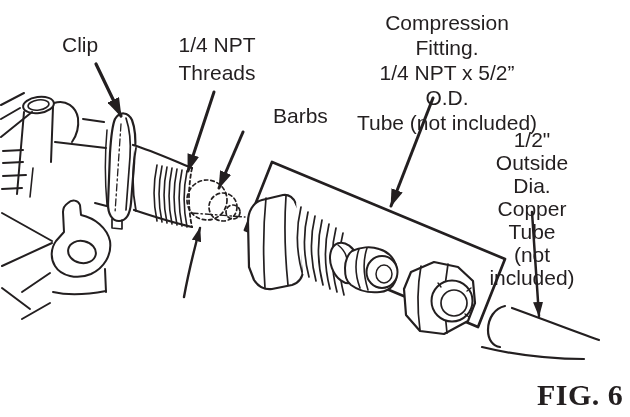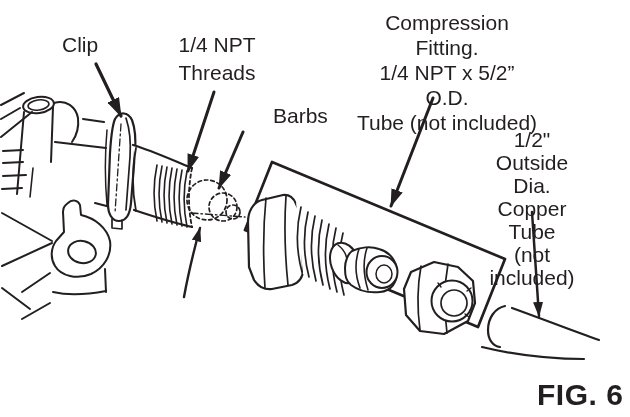--- a/index.html
+++ b/index.html
@@ -21,21 +21,21 @@
     font-size:21px;line-height:25px;
     white-space:pre-line;
   }
   .center{text-align:center;transform:translateX(-50%);}
   .lh-tall{line-height:28px;margin-left:8px;}
   .lh-tight{line-height:23px;}
   .caption{
     position:absolute;
     color:var(--ink,#231f20);
     font-size:30px;font-weight:bold;letter-spacing:0.5px;
-    line-height:32px;white-space:nowrap;
+    line-height:32px;white-space:nowrap;font-family:Liberation Serif, serif;
   }
 </style>
 </head>
 <body>
 
 <div class="stage">
 
   <svg class="art" width="630" height="417" viewBox="0 0 630 417">
     <defs>
       <marker id="ah" viewBox="0 0 6 4" refX="5.6" refY="2" markerWidth="6" markerHeight="4" orient="auto" markerUnits="strokeWidth">

